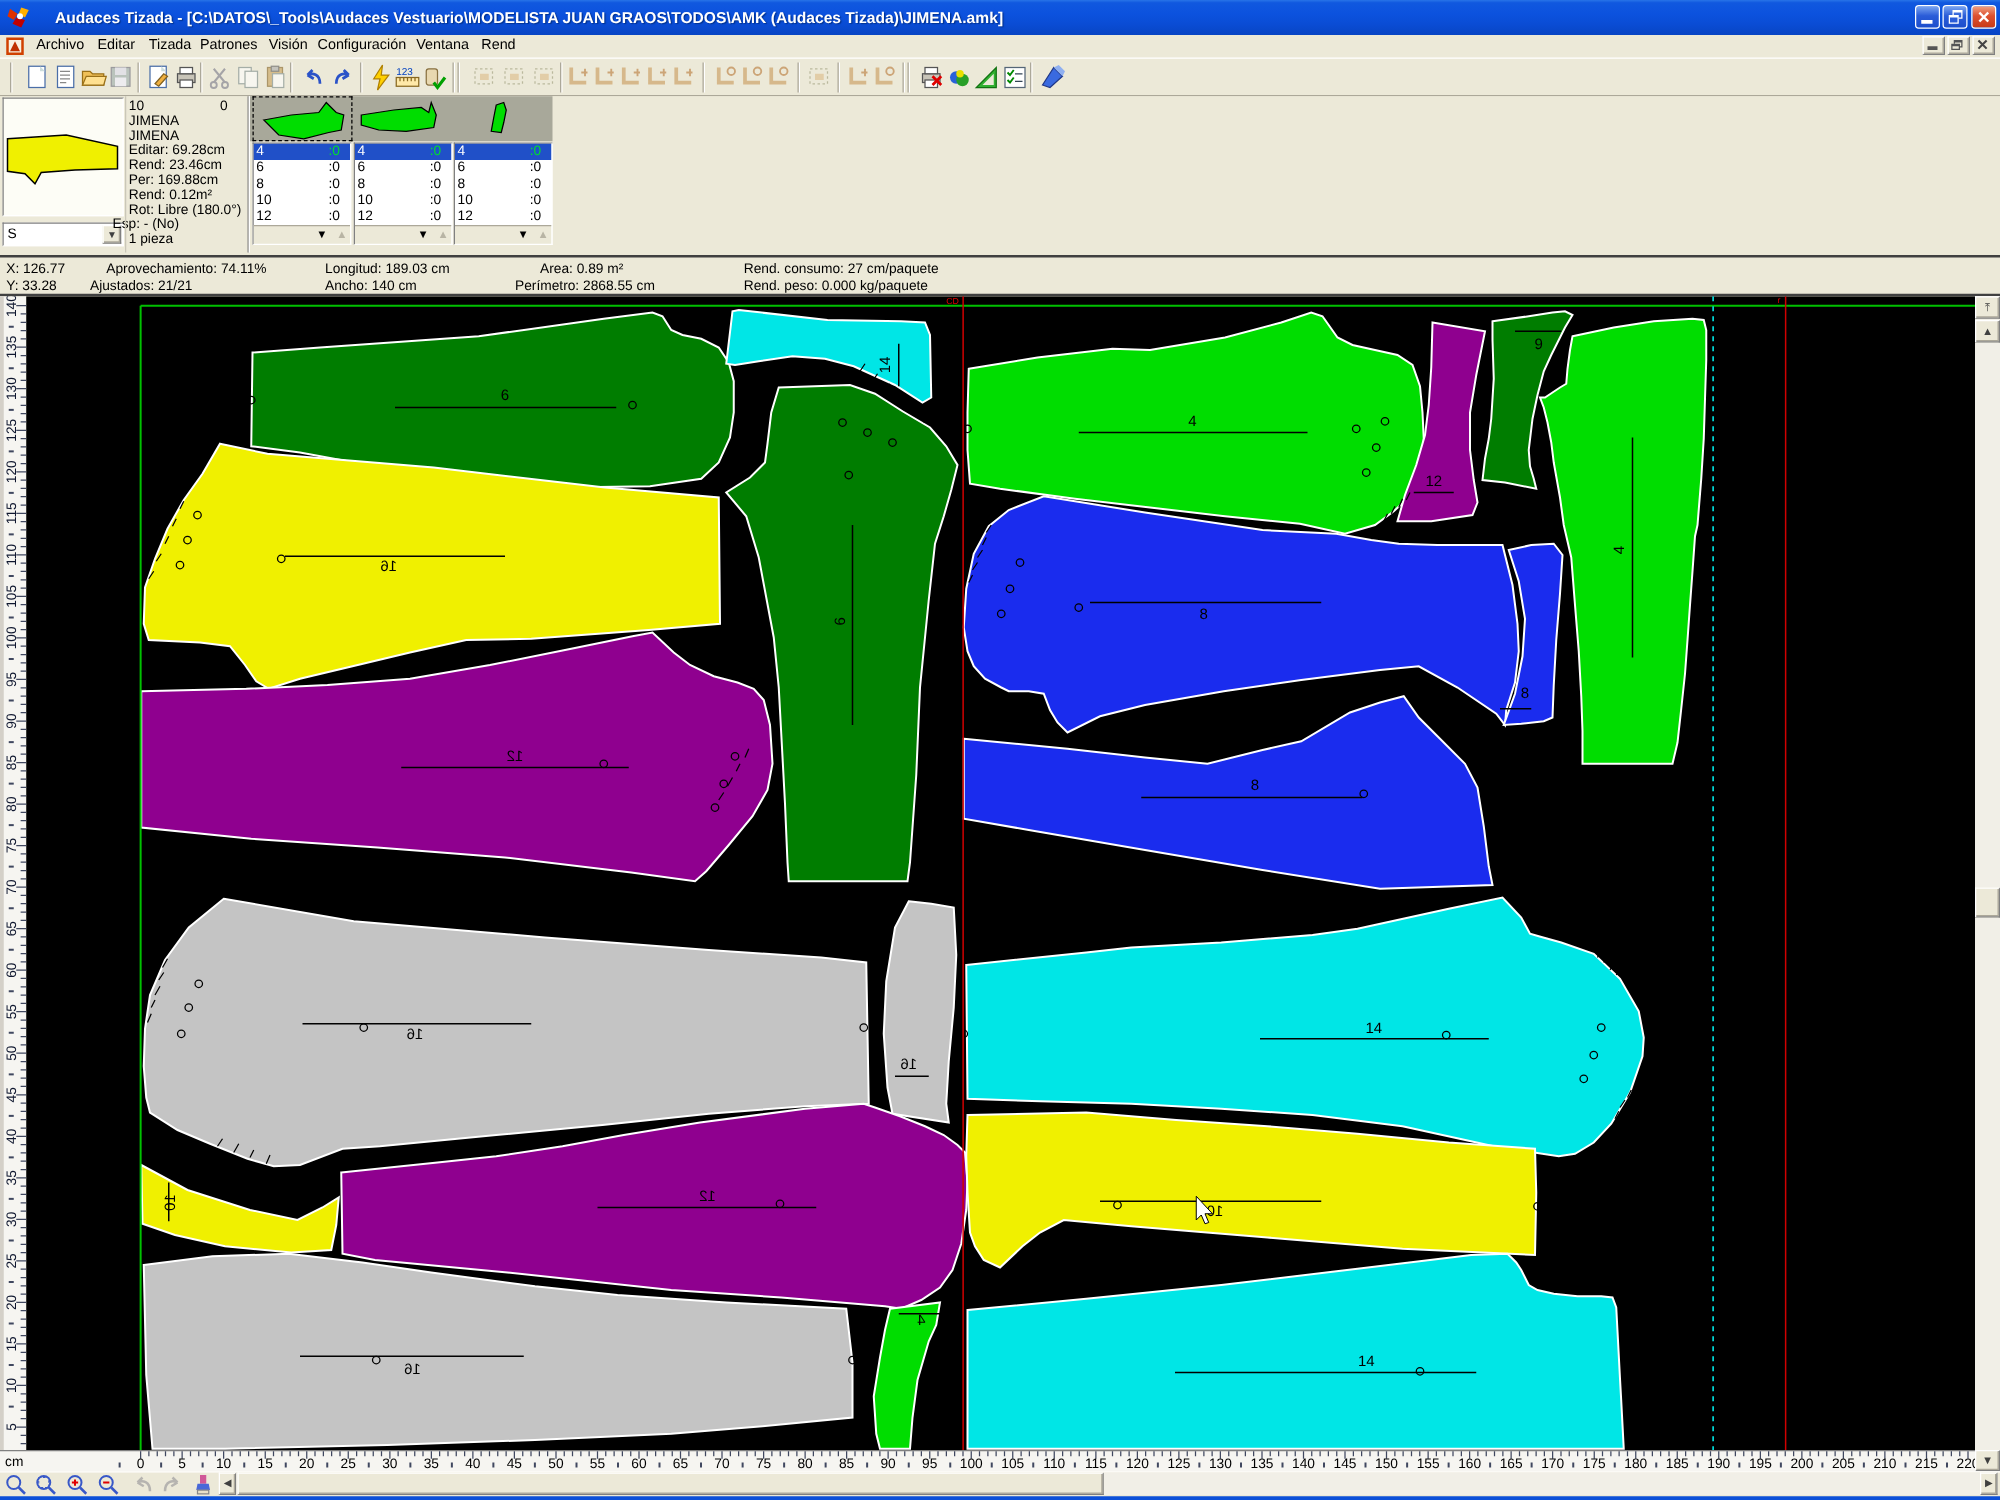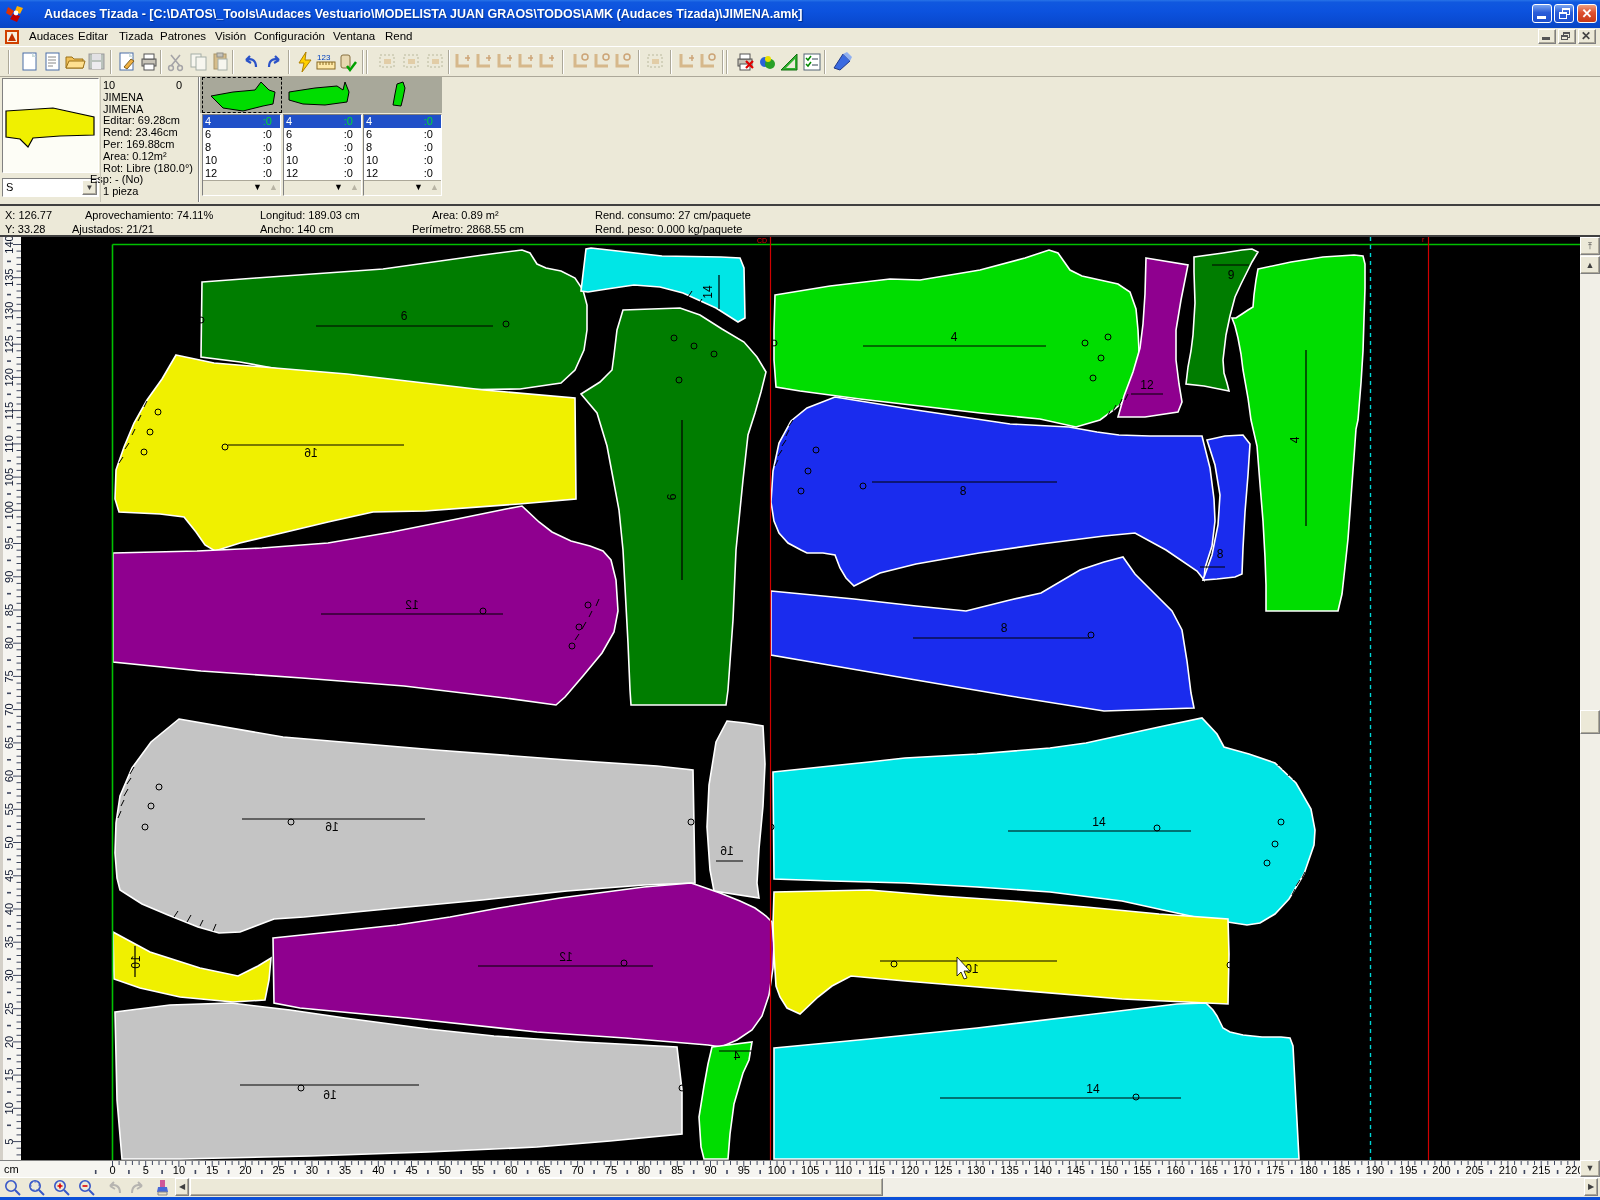--- a/index.html
+++ b/index.html
@@ -32,21 +32,21 @@
 <div style="position:absolute;left:7px;top:3px;width:8px;height:7px;border:1px solid #fff;border-top-width:2px"></div>
 <div style="position:absolute;left:4px;top:7px;width:8px;height:7px;border:1px solid #fff;border-top-width:2px;background:#2a5cd8"></div>
   </div>
 <div class="abs wbtn" style="left:1577px;background:linear-gradient(180deg,#f0a080,#dd5030 45%,#c83a18);font-weight:bold;font-size:13px">✕</div>
 <div class="abs menubar">
 <svg class="abs" style="left:4px;top:1px" width="16" height="16">
       <rect x="1" y="1" width="14" height="14" fill="#d04000"></rect>
       <rect x="3" y="3" width="10" height="10" fill="#f8f0e0"></rect>
       <polygon points="4,12 8,4 12,12" fill="#c03000"></polygon>
     </svg>
-<span style="left:29px">Audaces</span>
+<span style="left:29px">Archivo</span>
 <span style="left:78px">Editar</span>
 <span style="left:119px">Tizada</span>
 <span style="left:160px">Patrones</span>
 <span style="left:215px">Visión</span>
 <span style="left:254px">Configuración</span>
 <span style="left:333px">Ventana</span>
 <span style="left:385px">Rend</span>
 <div class="abs sbtn" style="left:1538px;top:1px;width:18px;height:15px"></div>
 <div class="abs sbtn" style="left:1558px;top:1px;width:18px;height:15px"></div>
 <div class="abs sbtn" style="left:1578px;top:1px;width:18px;height:15px"></div>
@@ -215,21 +215,21 @@
 <polygon points="3,32 50,29 91,38 91,56 57,57 30,59 25,68 17,60 3,58" fill="#f0f000" stroke="#000" stroke-width="1.2"></polygon>
   </svg>
 <div class="abs sunken" style="left:2px;top:178px;width:97px;height:19px;background:#fff;font-size:11px;padding:2px 0 0 3px">S</div>
 <div class="abs sbtn" style="left:82px;top:180px;width:15px;height:15px;line-height:14px;font-size:8px">▼</div>
 <div class="abs" style="left:103px;top:79px;font-size:11px;white-space:nowrap"><span>10</span><span style="position:absolute;left:73px">0</span></div>
 <div class="abs" style="left:103px;top:91px;font-size:11px;white-space:nowrap">JIMENA</div>
 <div class="abs" style="left:103px;top:103px;font-size:11px;white-space:nowrap">JIMENA</div>
 <div class="abs" style="left:103px;top:114px;font-size:11px;white-space:nowrap">Editar: 69.28cm</div>
 <div class="abs" style="left:103px;top:126px;font-size:11px;white-space:nowrap">Rend: 23.46cm</div>
 <div class="abs" style="left:103px;top:138px;font-size:11px;white-space:nowrap">Per: 169.88cm</div>
-<div class="abs" style="left:103px;top:150px;font-size:11px;white-space:nowrap">Area: 0.12m²</div>
+<div class="abs" style="left:103px;top:150px;font-size:11px;white-space:nowrap">Rend: 0.12m²</div>
 <div class="abs" style="left:103px;top:162px;font-size:11px;white-space:nowrap">Rot: Libre  (180.0°)</div>
 <div class="abs" style="left:90px;top:173px;font-size:11px;white-space:nowrap">Esp: -  (No)</div>
 <div class="abs" style="left:103px;top:185px;font-size:11px;white-space:nowrap">1 pieza</div>
 <div class="abs" style="left:100px;top:77px;width:1px;height:125px;background:#cac7b8"></div>
 <div class="abs" style="left:198px;top:77px;width:1px;height:125px;background:#808080"></div>
 <div class="abs" style="left:199px;top:77px;width:1px;height:125px;background:#fff"></div>
 <div class="abs thumbcell" style="left:200px;top:77px;width:242px;height:36px"></div>
 <div class="abs" style="left:202px;top:77px;width:80px;height:36px;border:1px dashed #000"></div>
 <svg class="abs" style="left:203px;top:78px" width="78" height="34" viewBox="0 0 78 34">
     <polygon points="8,18 30,14 52,12 58,4 66,12 72,14 70,26 60,28 40,33 20,30" fill="#00dd00" stroke="#000"></polygon>

